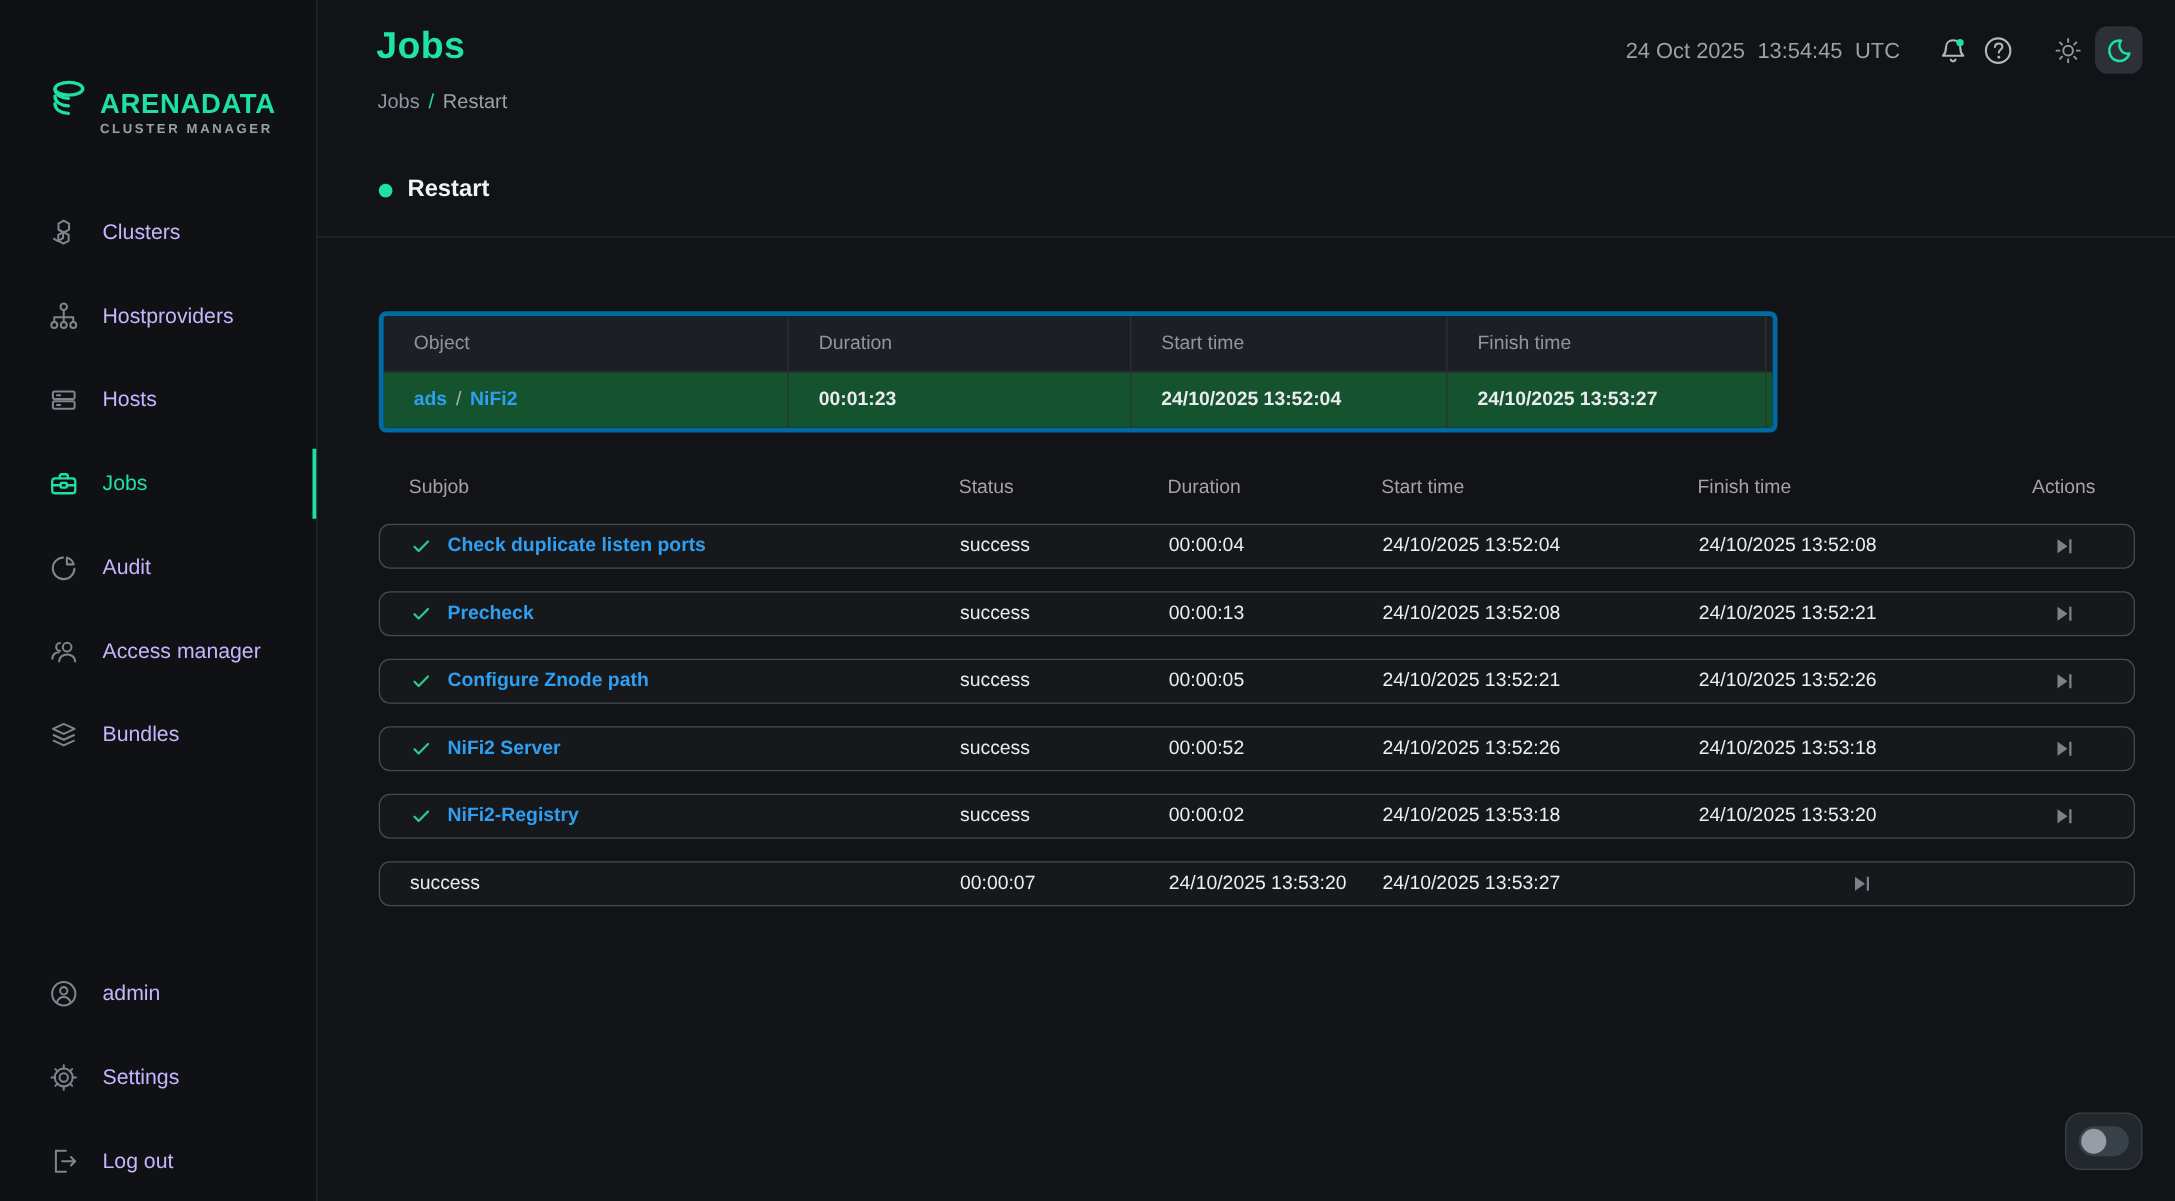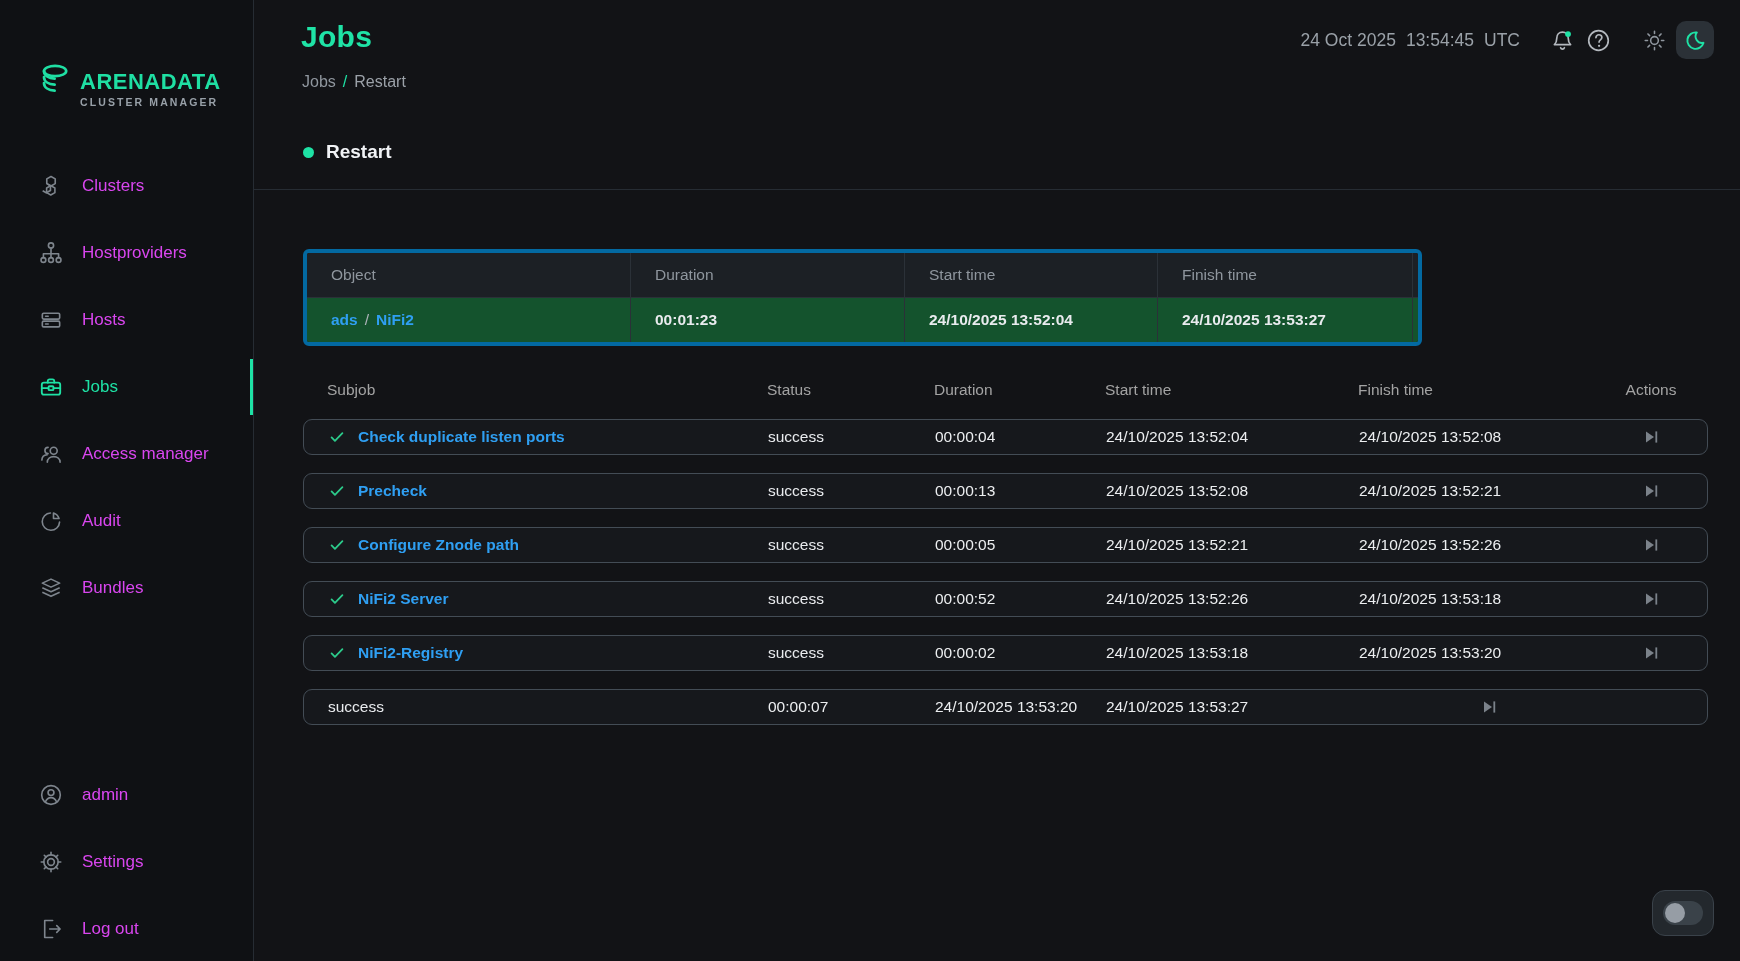--- a/index.html
+++ b/index.html
@@ -15,21 +15,21 @@
     background:#0f1114; border-right:1px solid #262c33; box-sizing:border-box;
   }
   .logo { position:absolute; left:34px; top:14px; display:flex; align-items:flex-end; cursor:pointer;margin-top:44px; }
   .logo-text { margin-left:6px; }
   .logo-title { font-size:22px; font-weight:700; color:#1fdfa3; letter-spacing:.5px; line-height:24px; margin-top:4px; }
   .logo-sub { font-size:10.5px; font-weight:700; color:#98a0a8; letter-spacing:2.1px; margin-top:2px; }
   .nav { position:absolute; top:162px; left:0; width:100%; display:flex; flex-direction:column; gap:19px; }
   .nav.footer { top:771px; }
   .nav-item {
     position:relative; height:48px; display:flex; align-items:center;
-    padding-left:37px; color:#d946ef; font-size:17px; cursor:pointer;
+    padding-left:37px; color:#c4b5fd; font-size:17px; cursor:pointer;
   }
   .nav-item .nicon { width:28px; height:28px; margin-right:17px; display:flex; align-items:center; justify-content:center; color:#7e858d; }
   .nav-item.active { color:#1ee2a5; }
   .nav-item.active .nicon { color:#1ee2a5; }
   .nav-item.active::after {
     content:""; position:absolute; right:0; top:-4px; width:3px; height:56px; background:#1ee2a5;
   }
   
   .main { position:absolute; left:254px; top:0; right:0; height:100%; }
   .page-title { position:absolute; left:47px; top:20px; font-size:30px; font-weight:700; color:#1fe3a6; letter-spacing:.3px; }
@@ -157,37 +157,37 @@
             <rect x="3.5" y="8" width="17" height="11" rx="2"></rect>
             <path d="M9 8V6.6A1.6 1.6 0 0 1 10.6 5h2.8A1.6 1.6 0 0 1 15 6.6V8"></path>
             <rect x="9.7" y="11.3" width="4.6" height="3.6" rx="0.9"></rect>
             <path d="M3.5 13.1h6.2M14.3 13.1h6.2"></path>
           </svg>
         </span>
         <span>Jobs</span>
       </div>
       <div class="nav-item">
         <span class="nicon">
+          <svg width="26" height="26" viewBox="0 0 24 24" fill="none" stroke="currentColor" stroke-width="1.5" stroke-linecap="round" stroke-linejoin="round">
+            <path d="M19.9 13a8 8 0 1 1-8.4-8.4"></path>
+            <path d="M14.3 9.7V4.6a7.7 7.7 0 0 1 5.1 5.1z"></path>
+          </svg>
+        </span>
+        <span>Audit</span>
+      </div>
+      <div class="nav-item">
+        <span class="nicon">
           <svg width="26" height="26" viewBox="0 0 24 24" fill="none" stroke="currentColor" stroke-width="1.5" stroke-linecap="round">
             <circle cx="14.5" cy="9" r="3.2"></circle>
             <path d="M8.6 19.5c0-3.1 2.6-5.1 5.9-5.1s5.9 2 5.9 5.1"></path>
             <path d="M9.3 5.9a2.9 2.9 0 1 0 0 5.8"></path>
             <path d="M3.6 17.6c0-2.8 2-4.6 4.8-4.9"></path>
           </svg>
         </span>
         <span>Access manager</span>
-      </div>
-      <div class="nav-item">
-        <span class="nicon">
-          <svg width="26" height="26" viewBox="0 0 24 24" fill="none" stroke="currentColor" stroke-width="1.5" stroke-linecap="round" stroke-linejoin="round">
-            <path d="M19.9 13a8 8 0 1 1-8.4-8.4"></path>
-            <path d="M14.3 9.7V4.6a7.7 7.7 0 0 1 5.1 5.1z"></path>
-          </svg>
-        </span>
-        <span>Audit</span>
       </div>
       <div class="nav-item">
         <span class="nicon">
           <svg width="26" height="26" viewBox="0 0 24 24" fill="none" stroke="currentColor" stroke-width="1.5" stroke-linejoin="round">
             <path d="M12 3.8l8 3.7-8 3.7-8-3.7z"></path>
             <path d="M4 11.8l8 3.7 8-3.7"></path>
             <path d="M4 16l8 3.7L20 16"></path>
           </svg>
         </span>
         <span>Bundles</span>

